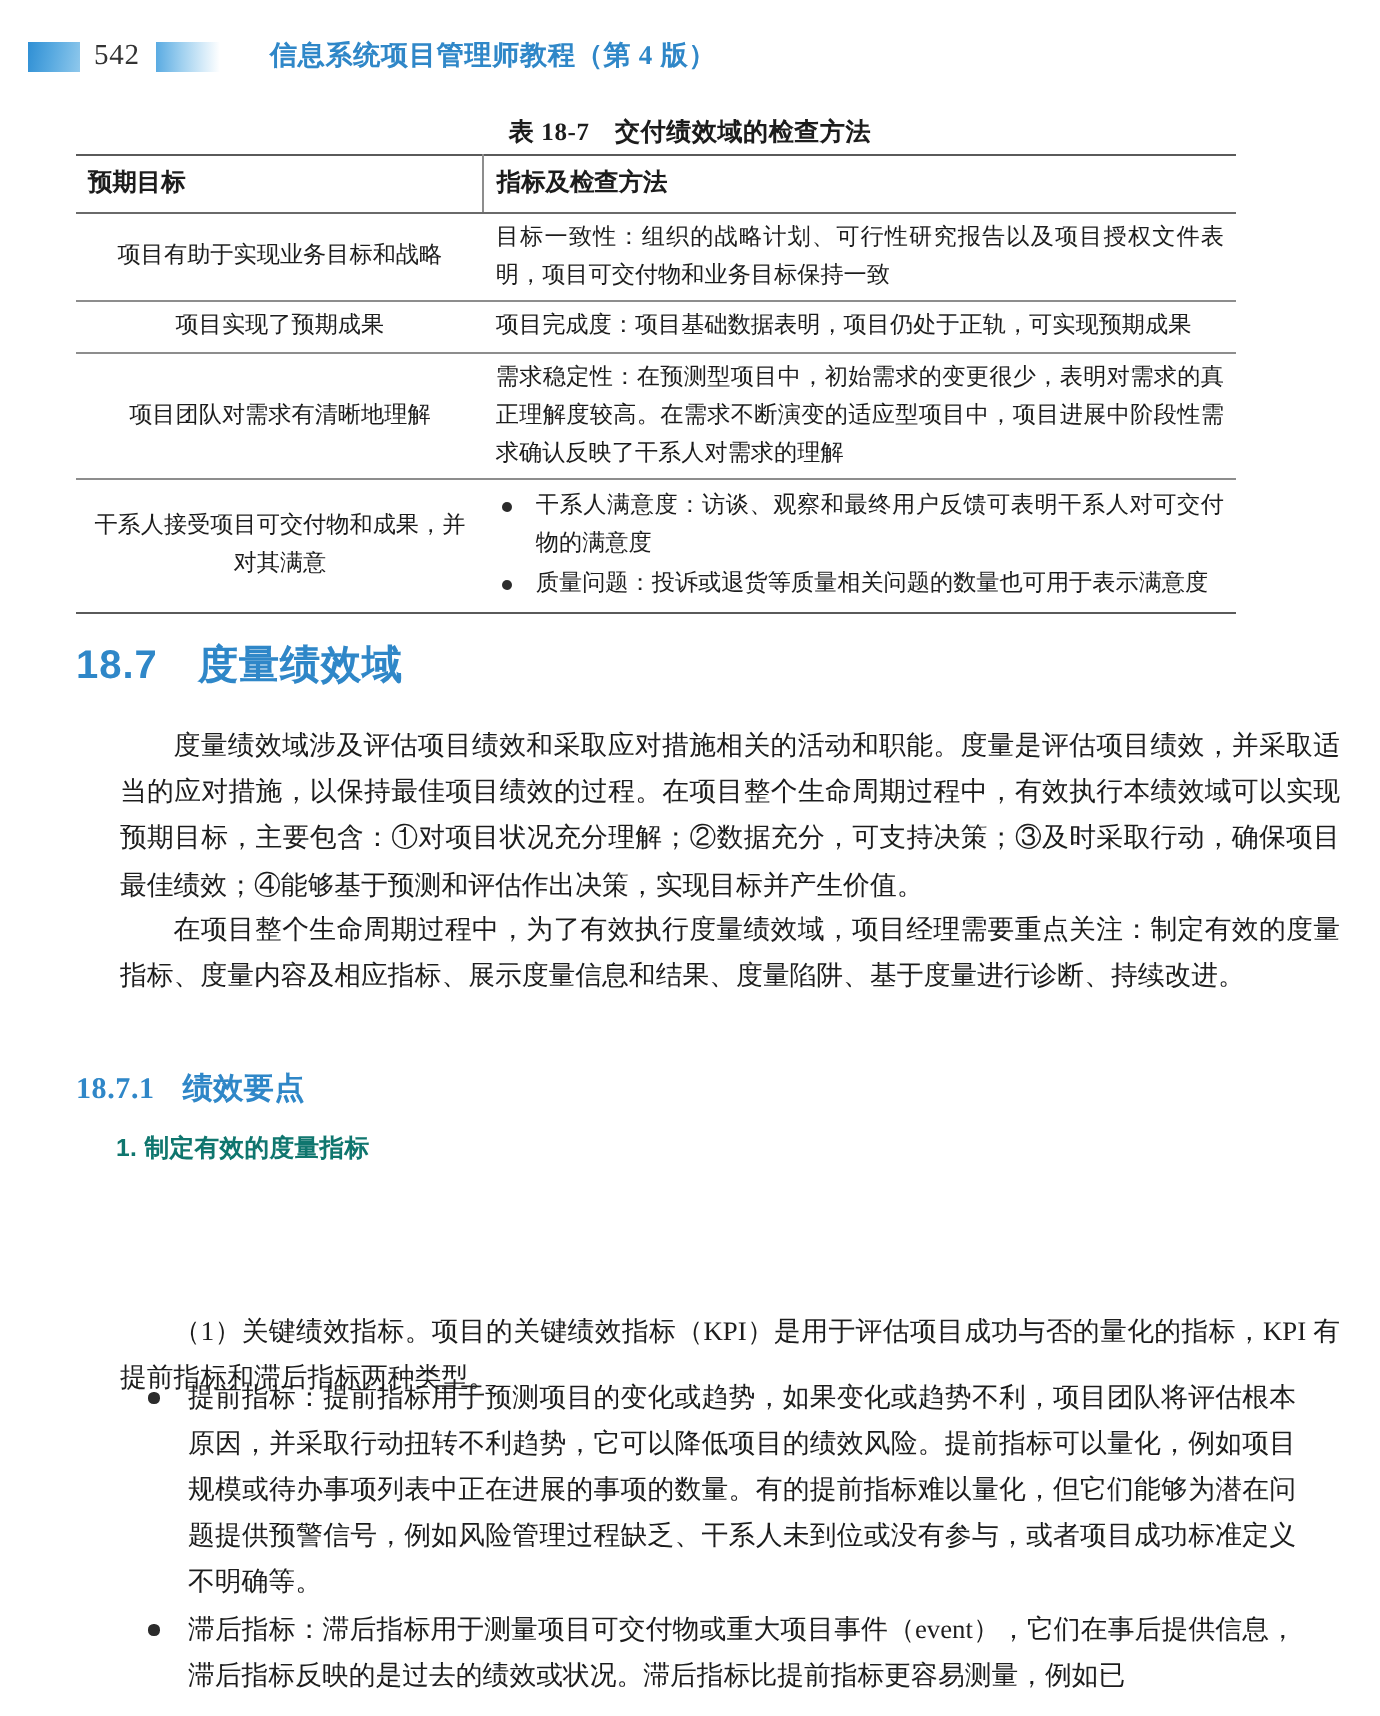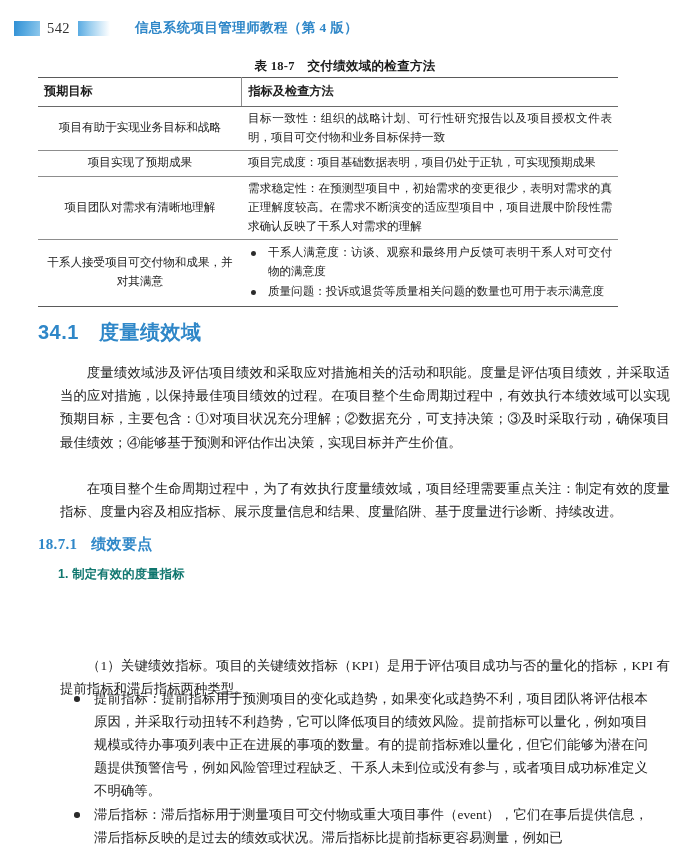--- a/index.html
+++ b/index.html
@@ -250,25 +250,25 @@
           <ul class="cell-bullets">
             <li>干系人满意度：访谈、观察和最终用户反馈可表明干系人对可交付物的满意度</li>
             <li>质量问题：投诉或退货等质量相关问题的数量也可用于表示满意度</li>
           </ul>
         </td>
       </tr>
     </tbody>
   </table>
 
   <h2 class="h2" style="top: 302px;">
-    <span class="num">34.1</span><span>度量绩效域</span>
+    <span class="num">18.7</span><span>度量绩效域</span>
   </h2>
 
   <p class="para indent" style="top: 348px;">度量绩效域涉及评估项目绩效和采取应对措施相关的活动和职能。度量是评估项目绩效，并采取适当的应对措施，以保持最佳项目绩效的过程。在项目整个生命周期过程中，有效执行本绩效域可以实现预期目标，主要包含：①对项目状况充分理解；②数据充分，可支持决策；③及时采取行动，确保项目最佳绩效；④能够基于预测和评估作出决策，实现目标并产生价值。</p>
-  <p class="para indent" style="top: 464px;">在项目整个生命周期过程中，为了有效执行度量绩效域，项目经理需要重点关注：制定有效的度量指标、度量内容及相应指标、展示度量信息和结果、度量陷阱、基于度量进行诊断、持续改进。</p>
+  <p class="para indent" style="top: 440px;">在项目整个生命周期过程中，为了有效执行度量绩效域，项目经理需要重点关注：制定有效的度量指标、度量内容及相应指标、展示度量信息和结果、度量陷阱、基于度量进行诊断、持续改进。</p>
 
   <h3 class="h3" style="top: 520px;">
     <span class="num">18.7.1</span><span>绩效要点</span>
   </h3>
 
   <h4 class="h4" style="top: 546px;">1. 制定有效的度量指标</h4>
 
   <p class="para indent" style="top: 641px;">（1）关键绩效指标。项目的关键绩效指标（KPI）是用于评估项目成功与否的量化的指标，KPI 有提前指标和滞后指标两种类型。</p>
 
   <ul class="blist" style="top: 687px;">

